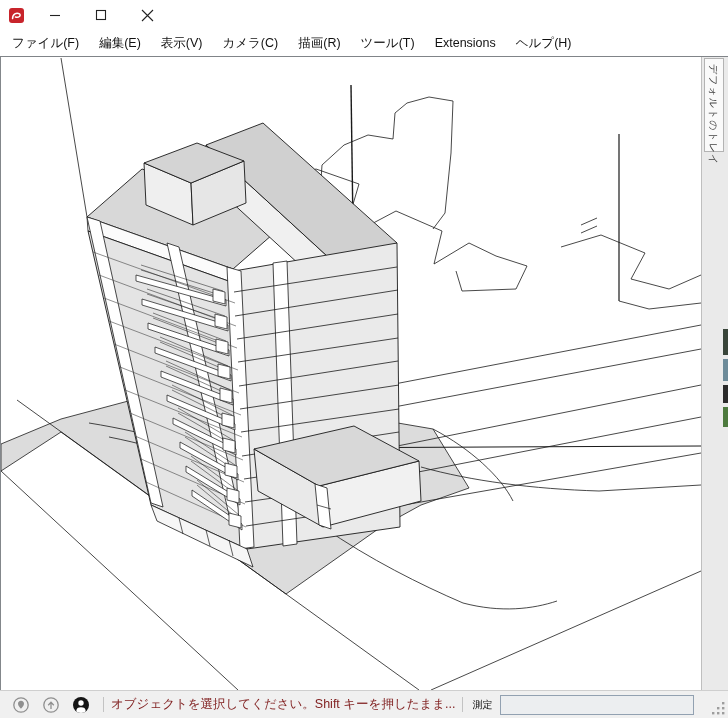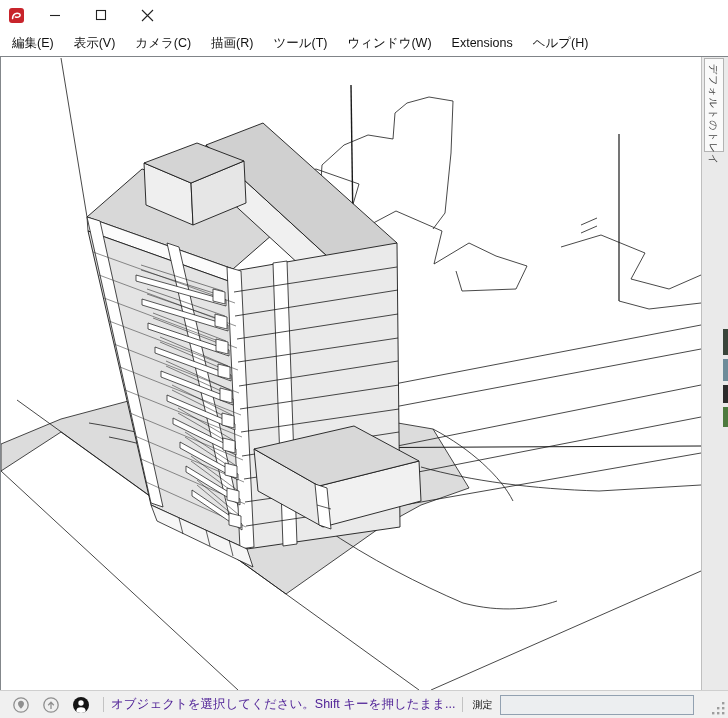--- a/index.html
+++ b/index.html
@@ -22,21 +22,21 @@
   .viewport{width:701px;height:633px;background:#fff;border-left:1px solid #83878b;box-sizing:border-box;position:relative;overflow:hidden;}
   .viewport svg{display:block;}
   .tray-strip{width:27px;height:633px;background:#eaeaea;border-left:1px solid #bfbfbf;position:relative;box-sizing:border-box;}
   .tray-tab{position:absolute;top:1px;left:2px;width:20px;height:94px;background:#fafafa;border:1px solid #b3b3b3;box-sizing:border-box;}
   .tray-tab span{position:absolute;top:5px;left:15px;transform:rotate(90deg);transform-origin:0 0;font-size:10px;letter-spacing:1px;white-space:nowrap;color:#444;}
   .tray-frag{position:absolute;right:0;width:5px;}
   
   .statusbar{height:28px;background:#f0f0f0;border-top:1px solid #cfcfcf;box-sizing:border-box;display:flex;align-items:center;padding:0 6px;position:relative;}
   .status-icon{width:18px;height:18px;margin:0 6px;flex:0 0 auto;}
   .sep{width:1px;height:15px;background:#c3c3c3;margin:0 7px;flex:0 0 auto;}
-  .status-msg{font-size:12.5px;color:#4c1d95;white-space:nowrap;overflow:hidden;max-width:345px;}
+  .status-msg{font-size:12.5px;color:#7f1d1d;white-space:nowrap;overflow:hidden;max-width:345px;}
   .measure-label{font-size:10px;color:#111;margin:0 8px 0 2px;white-space:nowrap;}
   .measure-input{width:194px;height:20px;background:#eceef0;border:1px solid #92a1b1;box-sizing:border-box;font-size:12px;padding:0 4px;outline:none;}
   .grip{position:absolute;right:3px;bottom:3px;}
 </style>
 </head>
 <body>
 
 <div class="titlebar">
   <svg class="app-icon" viewBox="0 0 15 15">
     <rect x="0" y="0" width="15" height="15" rx="3" fill="#c8242b"></rect>
@@ -55,26 +55,26 @@
     </div>
     <div class="winbtn">
       <svg width="13" height="13" viewBox="0 0 13 13">
           <path d="M1,1 L12,12 M12,1 L1,12" stroke="#222" stroke-width="1.1"></path>
         </svg>
     </div>
   </div>
 </div>
 
 <div class="menubar">
+  <div class="menu-item">ファイル(F)</div>
   <div class="menu-item">編集(E)</div>
   <div class="menu-item">表示(V)</div>
   <div class="menu-item">カメラ(C)</div>
   <div class="menu-item">描画(R)</div>
   <div class="menu-item">ツール(T)</div>
-  <div class="menu-item">ウィンドウ(W)</div>
   <div class="menu-item">Extensions</div>
   <div class="menu-item">ヘルプ(H)</div>
 </div>
 
 <div class="main">
   <div class="viewport">
     <svg width="701" height="633" viewBox="0 0 701 633">
 
       <g>
         <polygon points="0,387 60,362 146,339 250,352 306,366 350,358 432,372 468,431 420,448 380,470 285,537 150,440 60,375 0,414" fill="#dcdcdc" stroke="#1a1a1a" stroke-width="0.8"></polygon>

